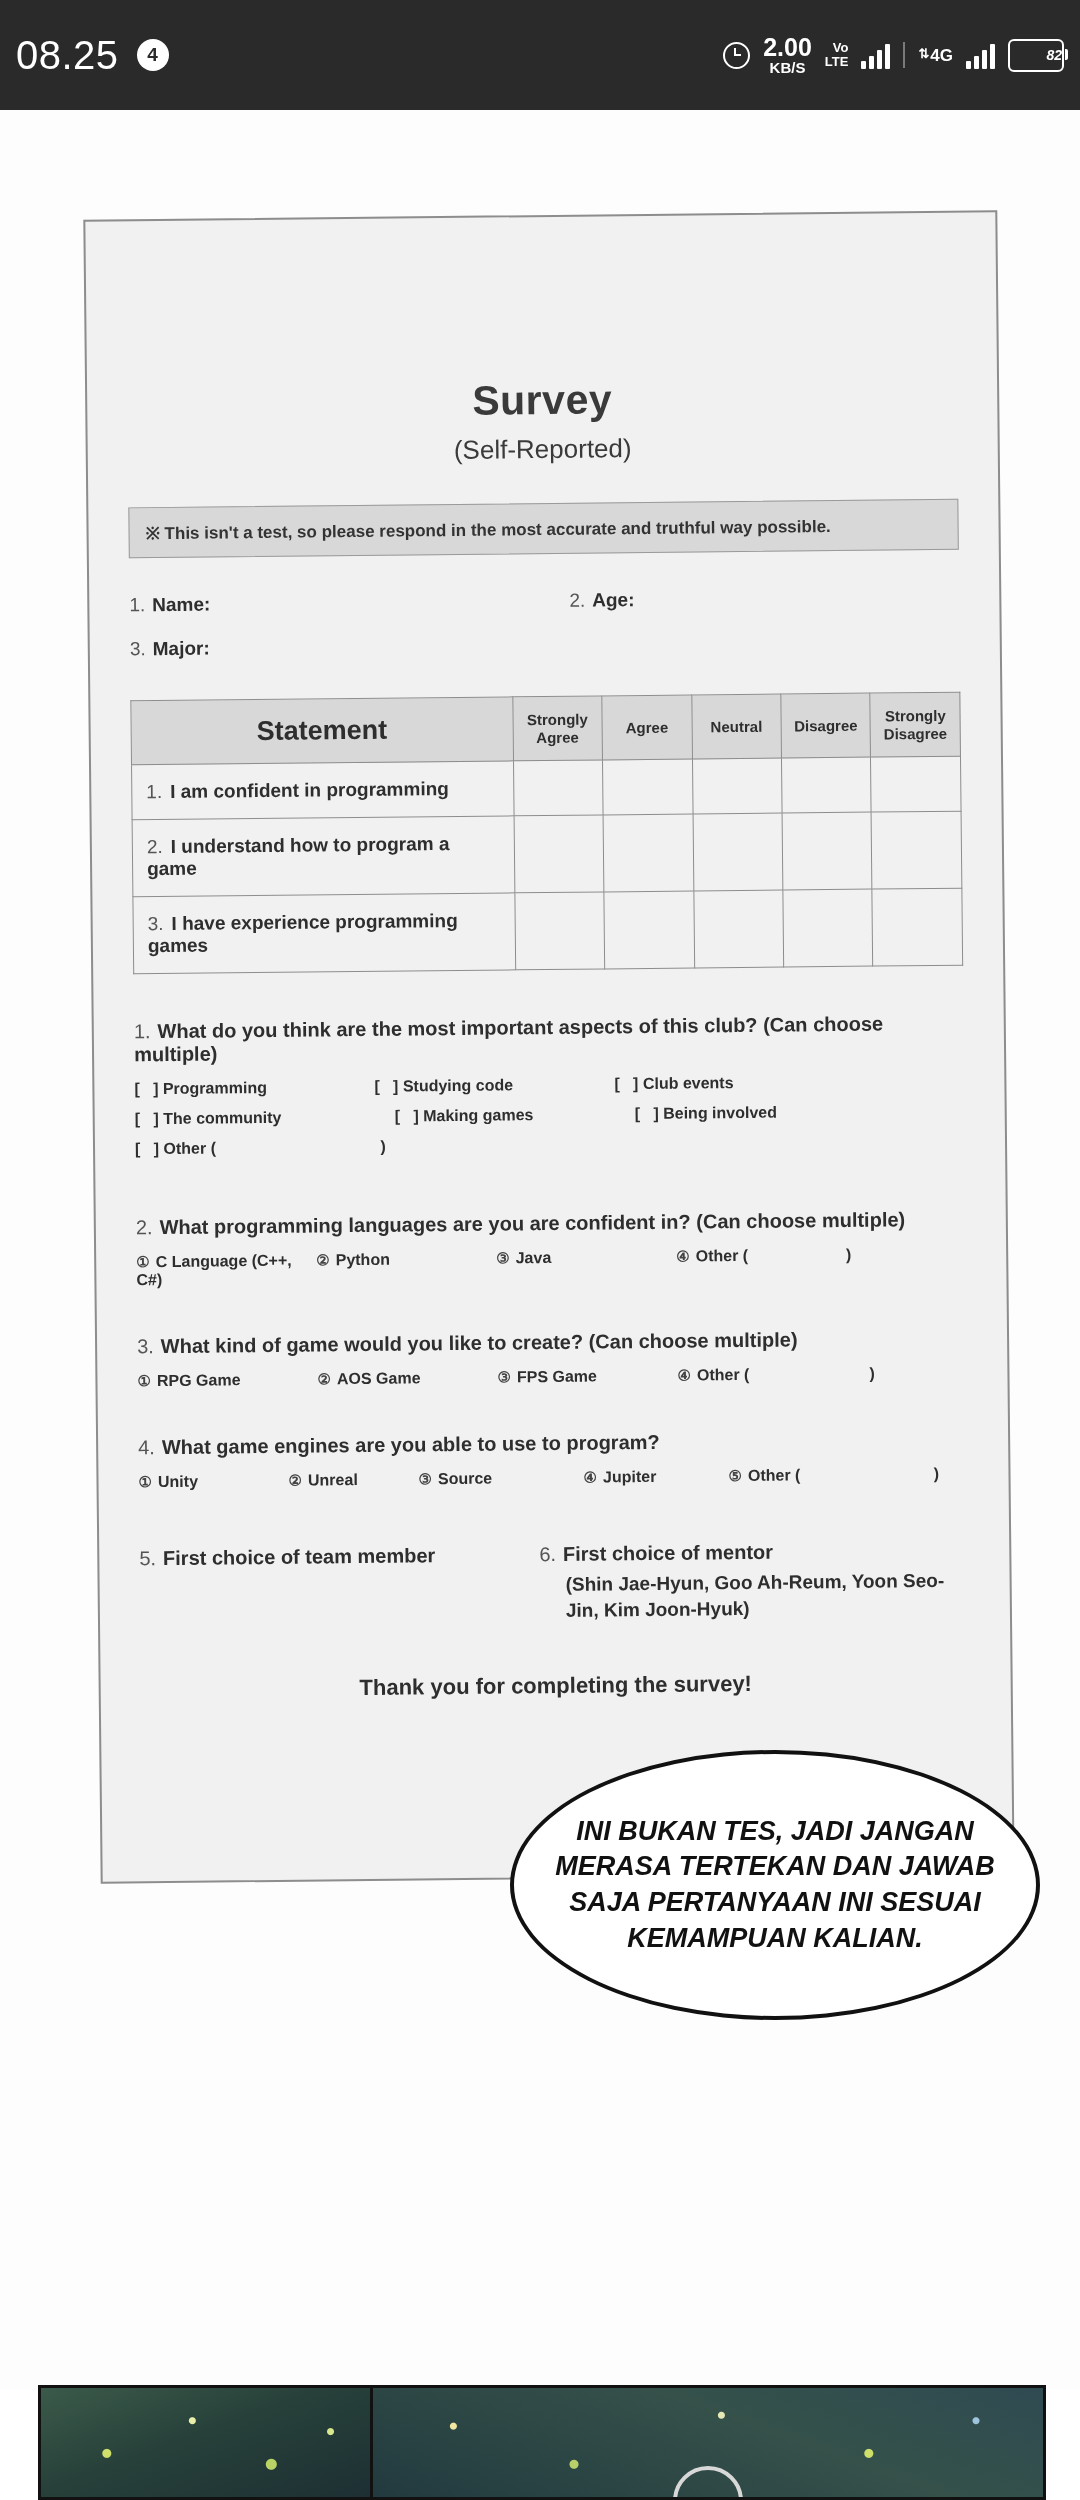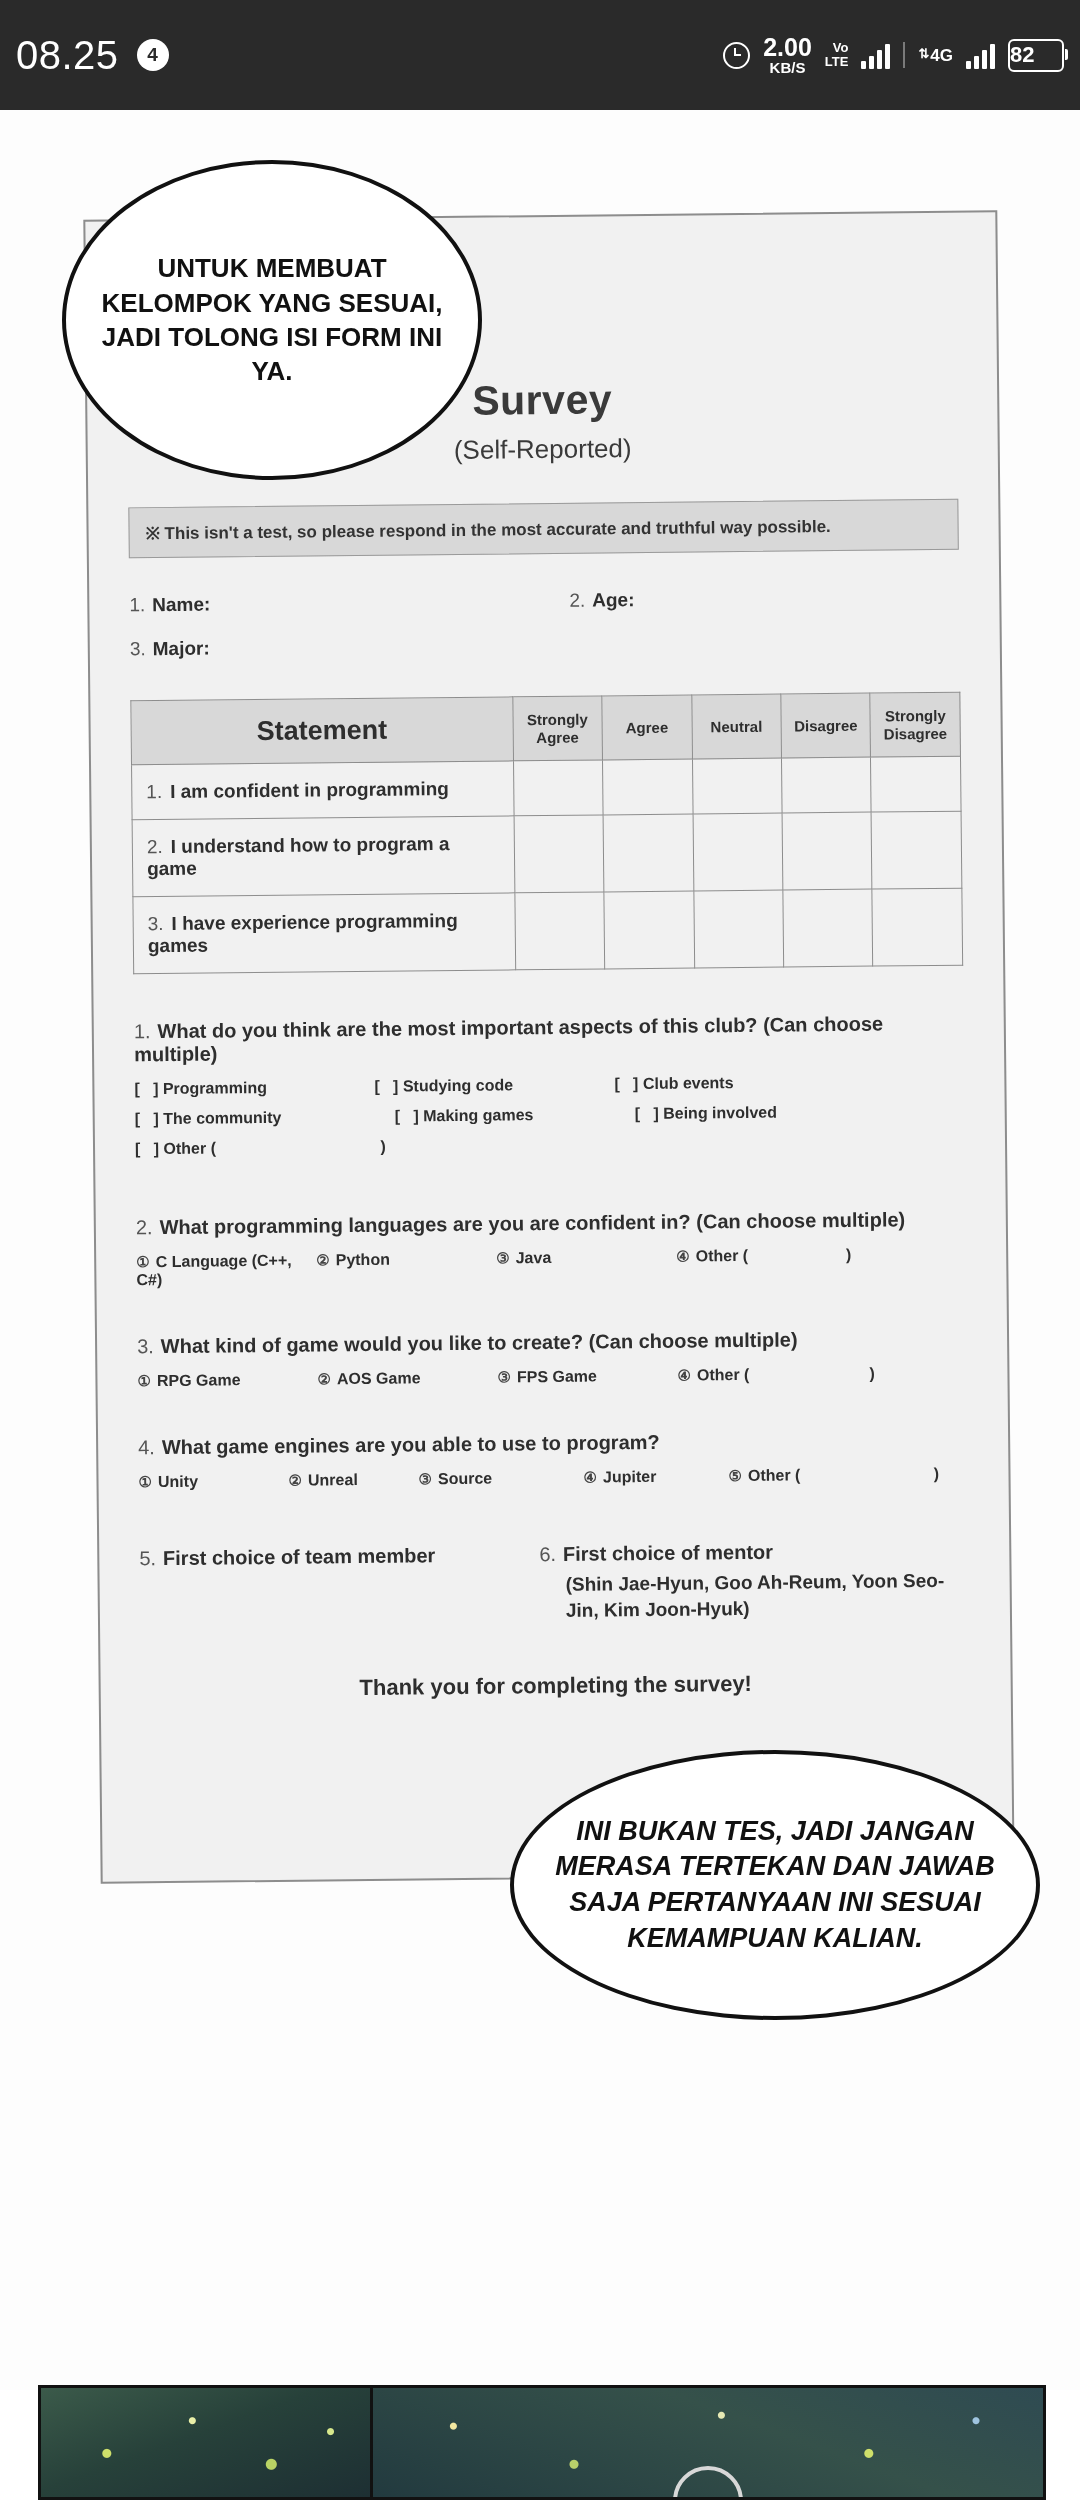--- a/index.html
+++ b/index.html
@@ -115,23 +115,24 @@
     align-items: flex-start;
   }
   .g4 .arrows { font-size: 13px; margin-right: 1px; }
   .battery {
     width: 52px; height: 29px;
     border: 2.5px solid #fff;
     border-radius: 6px;
     position: relative;
     display: flex;
     align-items: center;
-    justify-content: flex-start;
-    font-size: 22px;
-    font-weight: bold;
+    justify-content: flex-end;
+    font-size: 14px;
+    font-weight: bold;
+    font-style: italic;
   }
   .battery:after {
     content: "";
     position: absolute;
     right: -6px; top: 8px;
     width: 3px; height: 11px;
     background: #fff;
     border-radius: 0 2px 2px 0;
   }
 
@@ -524,23 +525,20 @@
           <span class="n">6.</span><span>First choice of mentor</span>
           <div class="mentors">(Shin Jae-Hyun, Goo Ah-Reum, Yoon Seo-Jin, Kim Joon-Hyuk)</div>
         </div>
       </div>
 
       <div class="thanks">Thank you for completing the survey!</div>
 
     </div>
   </div>
 
-  <div class="balloon" id="balloon-top">
-    <div class="txt">UNTUK MEMBUAT KELOMPOK YANG SESUAI, JADI TOLONG ISI FORM INI YA.</div>
-  </div>
   <div class="balloon" id="balloon-bottom">
     <div class="txt">INI BUKAN TES, JADI JANGAN MERASA TERTEKAN DAN JAWAB SAJA PERTANYAAN INI SESUAI KEMAMPUAN KALIAN.</div>
   </div>
 
 </div>
 
 <div class="strip">
   <div class="panel p1"></div>
   <div class="panel p2">
     <div class="ring"></div>

